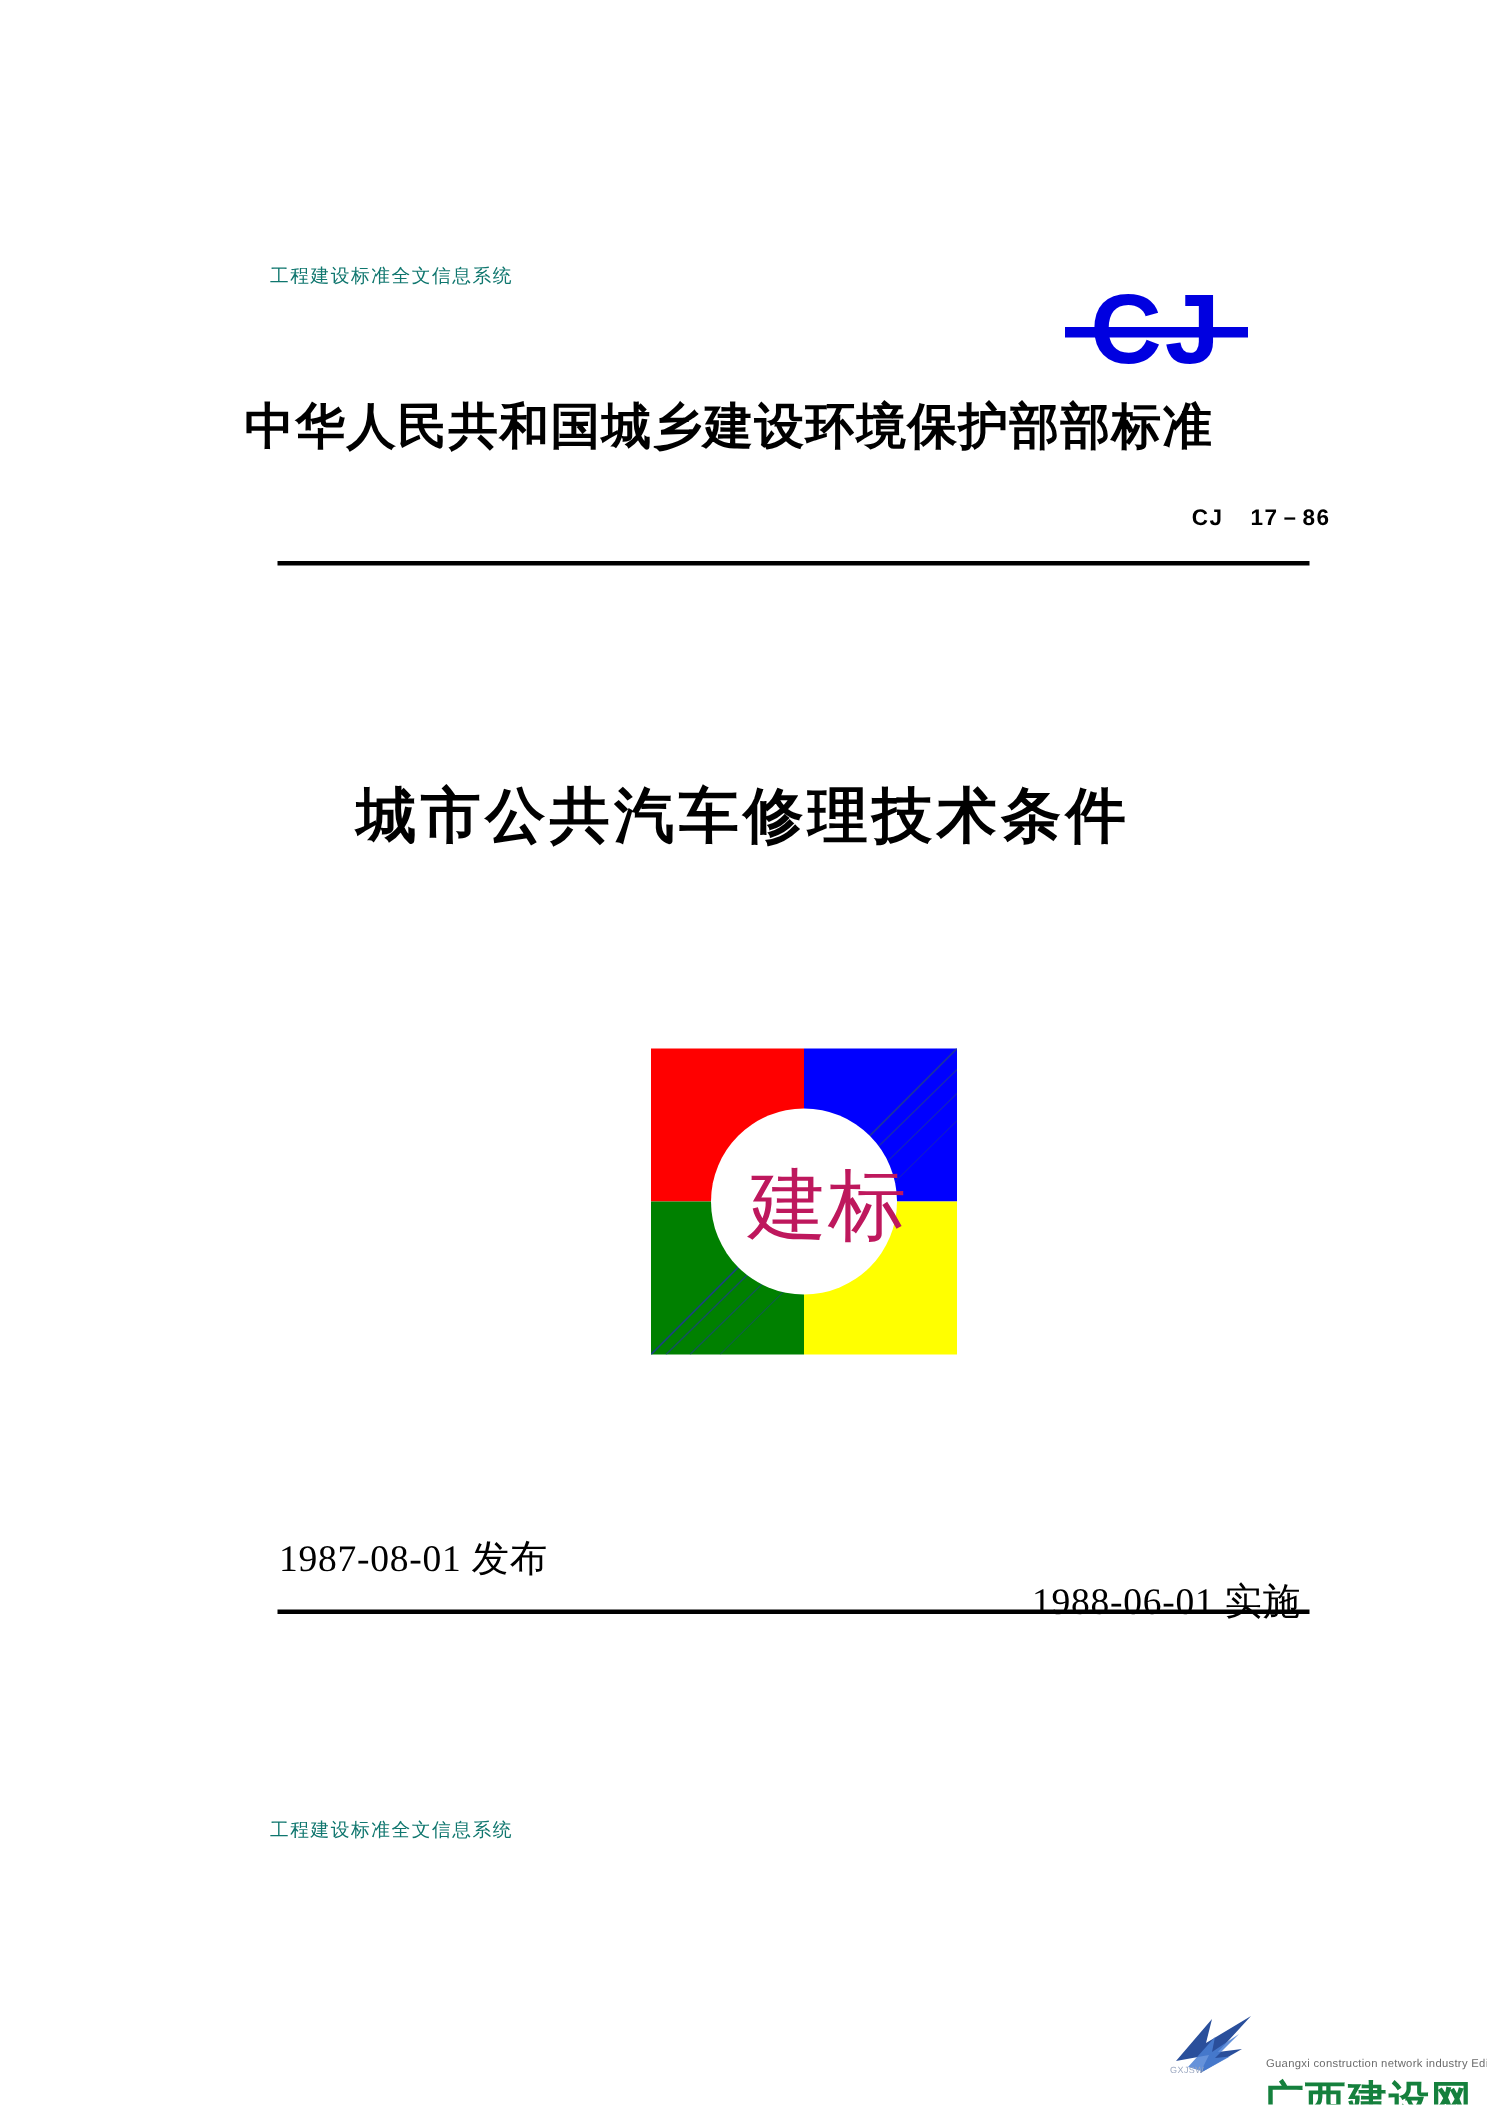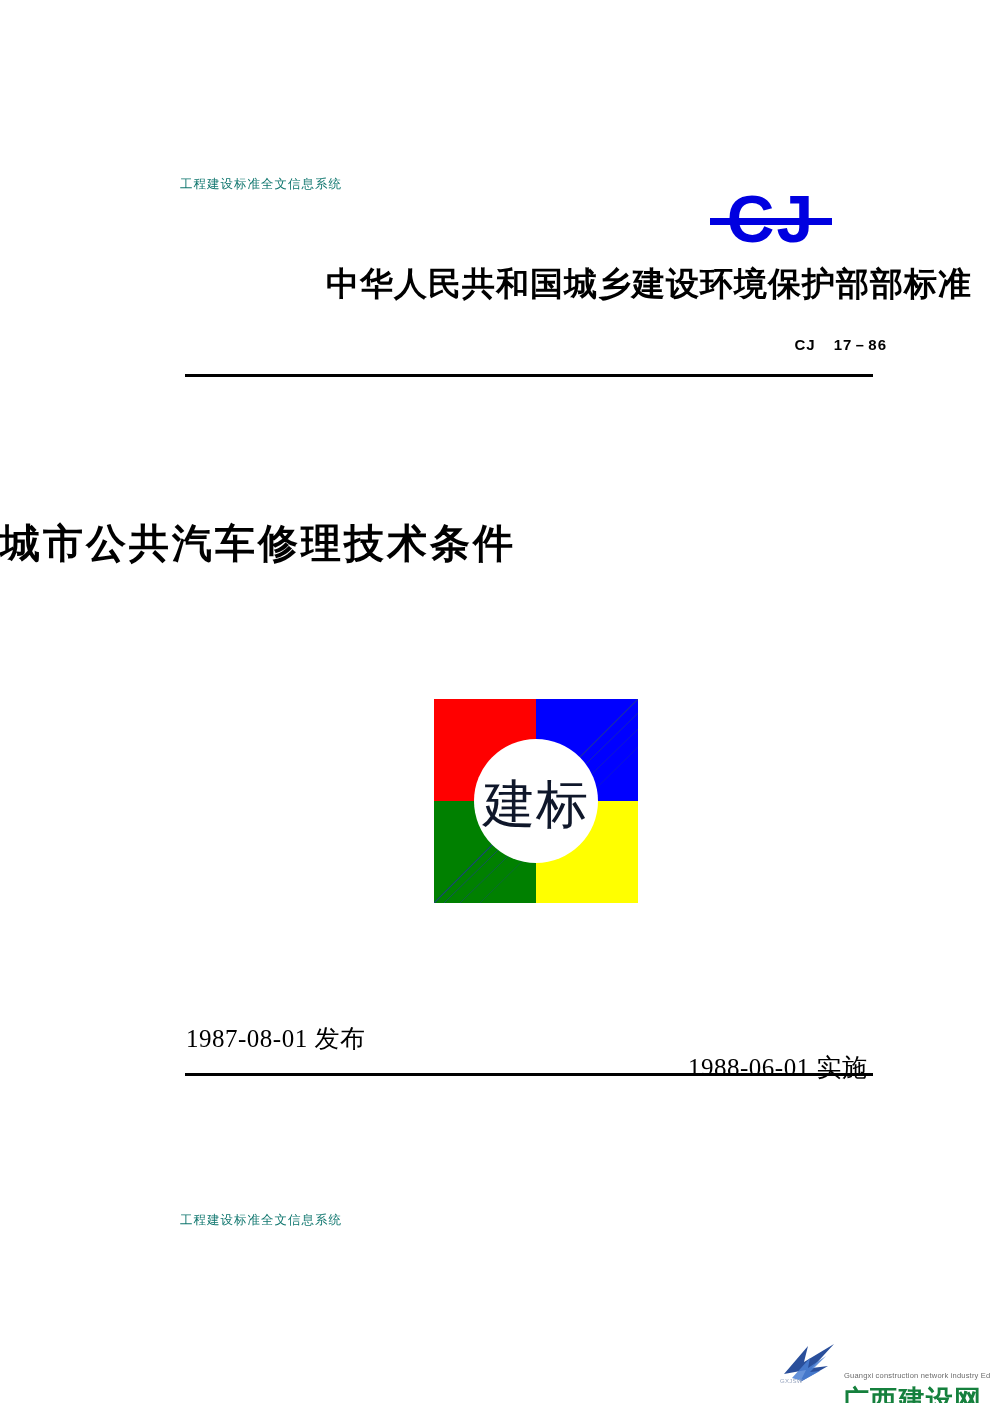--- a/index.html
+++ b/index.html
@@ -59,21 +59,21 @@
     height: 7px;
     background: #0000e0;
   }
   .cj-logo .txt { position: relative; z-index: 2; }
 
   
   .dept-header {
     position: absolute;
     left: 0; top: 262px;
     width: 972px;
-    text-align: right;
+    text-align: center;
     font-family: "Liberation Sans", sans-serif;
     font-weight: bold;
     font-size: 33px;
     letter-spacing: 1px;
   }
 
   
   .std-no {
     position: absolute;
     right: 104px;
@@ -102,20 +102,21 @@
     height: 3px;
     background: #000;
   }
 
   
   .doc-title {
     position: absolute;
     left: 0;
     top: 516px;
     width: 991px;
+    text-align: center;
     font-family: "Liberation Sans", sans-serif;
     font-weight: bold;
     font-size: 40px;
     letter-spacing: 3px;
   }
 
   
   .emblem {
     position: absolute;
     left: 434px;
@@ -134,29 +135,29 @@
   .q-br { left: 102px;top: 102px;background: #ffff00; }
   .emblem .circle {
     position: absolute;
     left: 40px; top: 40px;
     width: 124px; height: 124px;
     border-radius: 50%;
     background: #ffffff;
   }
   .emblem .circle-text {
     position: absolute;
-    left: 0; top: 0;
+    left: 16px; top: 0;
     width: 204px;
     height: 204px;
     line-height: 210px;
     text-align: center;
     font-family: "Liberation Sans", sans-serif;
     font-size: 52px;
     letter-spacing: 1px;
-    color: #0f172a;
+    color: #be185d;
   }
   .emblem .diag {
     position: absolute;
     left: 0; top: 0;
     width: 204px; height: 204px;
   }
 
   
   .date-publish {
     position: absolute;

